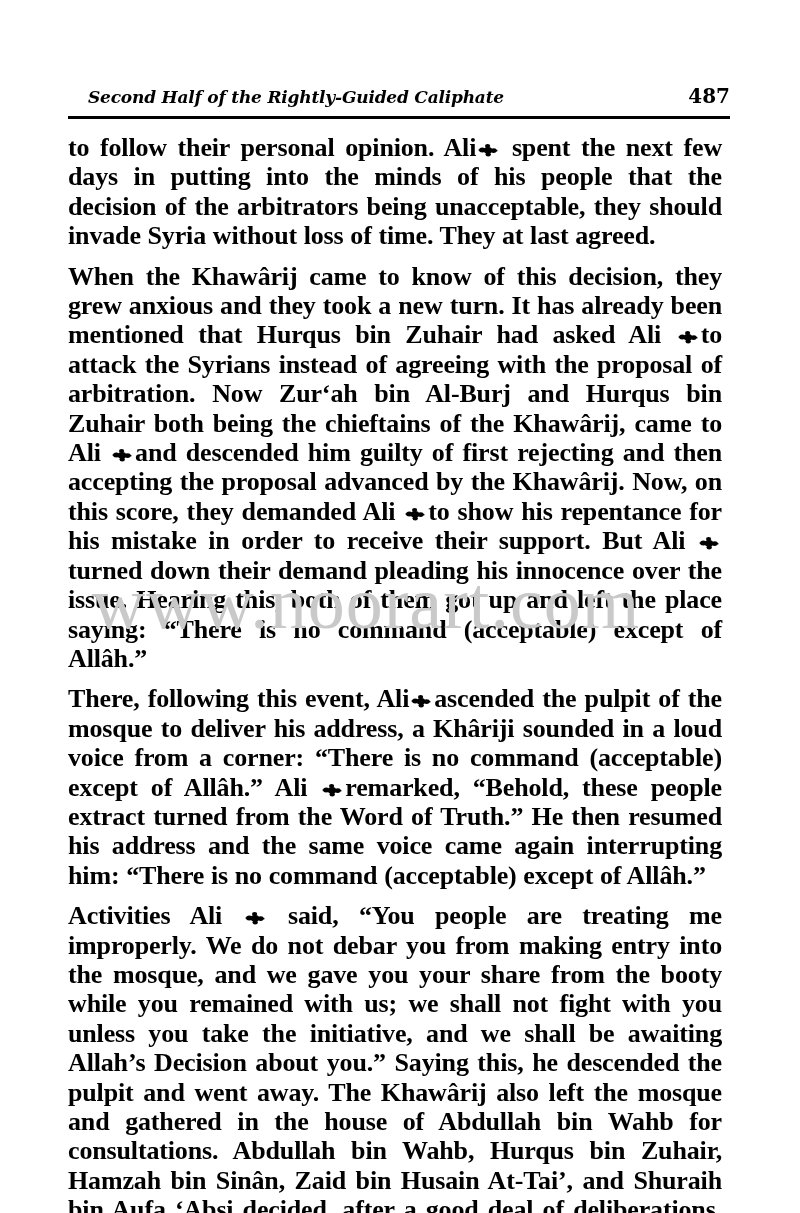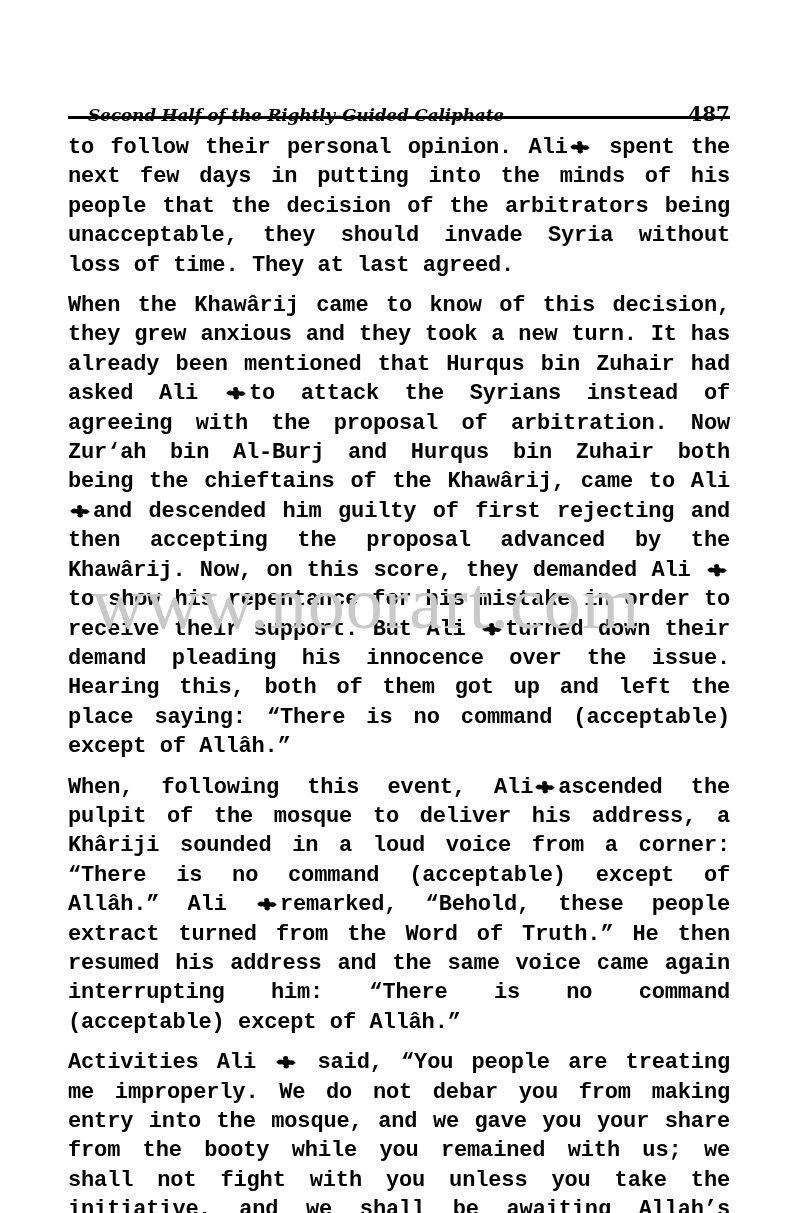--- a/index.html
+++ b/index.html
@@ -40,44 +40,43 @@
     font-weight: bold;
     font-size: 17px;
     letter-spacing: -0.2px;
     white-space: nowrap;
     margin-left: 20px;
   }
   .header-pageno {
     font-family: "DejaVu Serif", "Liberation Serif", serif;
     font-weight: bold;
     font-size: 20px;
-    margin-top: 18px;
   }
   .header-rule {
     position: absolute;
     left: 68px;
     top: 116px;
     width: 662px;
     height: 3px;
     background: #000000;
   }
 
   
   .content {
     position: absolute;
     left: 68px;
     top: 133px;
     width: 662px;
   }
 
   p.para {
-    margin: 0 0 11px 0;
-    font-family: Liberation Mono, monospace;
-    font-weight: bold;
-    font-size: 22px;
+    margin: 0 8px 11px 0;
+    font-family: Liberation Serif, serif;
+    font-weight: bold;
+    font-size: 26px;
     line-height: 29.4px;
     text-align: justify;
     text-justify: inter-word;
     letter-spacing: -0.15px;
     word-spacing: 0.4px;
     -webkit-font-smoothing: none;
   }
   p.para:last-child { margin-bottom: 0; }
 
   h2.section-heading {
@@ -188,21 +187,21 @@
               <ellipse cx="15.6" cy="7.6" rx="3.0" ry="2.4"></ellipse>
               <ellipse cx="9.6" cy="3.0" rx="2.6" ry="2.0"></ellipse>
               <ellipse cx="10.2" cy="11.6" rx="2.7" ry="2.0"></ellipse>
               <rect x="0.6" y="6.3" width="3.2" height="1.5"></rect>
               <rect x="16.4" y="6.9" width="3.0" height="1.5"></rect>
             </g>
           </svg></span><span>turned down their demand pleading his innocence over the issue. Hearing this, both of them got up and left the place saying: “There is no command (acceptable) except of Allâh.”</span>
     </p>
 
     <p class="para">
-      <span>When, following this  event, Ali</span><span class="honorific"><svg width="20" height="15" viewBox="0 0 20 15">
+      <span>There, following this  event, Ali</span><span class="honorific"><svg width="20" height="15" viewBox="0 0 20 15">
             <g fill="#000">
               <ellipse cx="10" cy="7.4" rx="4.1" ry="3.3"></ellipse>
               <ellipse cx="4.3" cy="7.0" rx="3.2" ry="2.5"></ellipse>
               <ellipse cx="15.6" cy="7.6" rx="3.0" ry="2.4"></ellipse>
               <ellipse cx="9.6" cy="3.0" rx="2.6" ry="2.0"></ellipse>
               <ellipse cx="10.2" cy="11.6" rx="2.7" ry="2.0"></ellipse>
               <rect x="0.6" y="6.3" width="3.2" height="1.5"></rect>
               <rect x="16.4" y="6.9" width="3.0" height="1.5"></rect>
             </g>
           </svg></span><span>ascended the pulpit of the mosque to deliver  his address, a Khâriji sounded in a loud voice from a corner: “There is  no command (acceptable) except of Allâh.” Ali</span> <span class="honorific"><svg width="20" height="15" viewBox="0 0 20 15">

